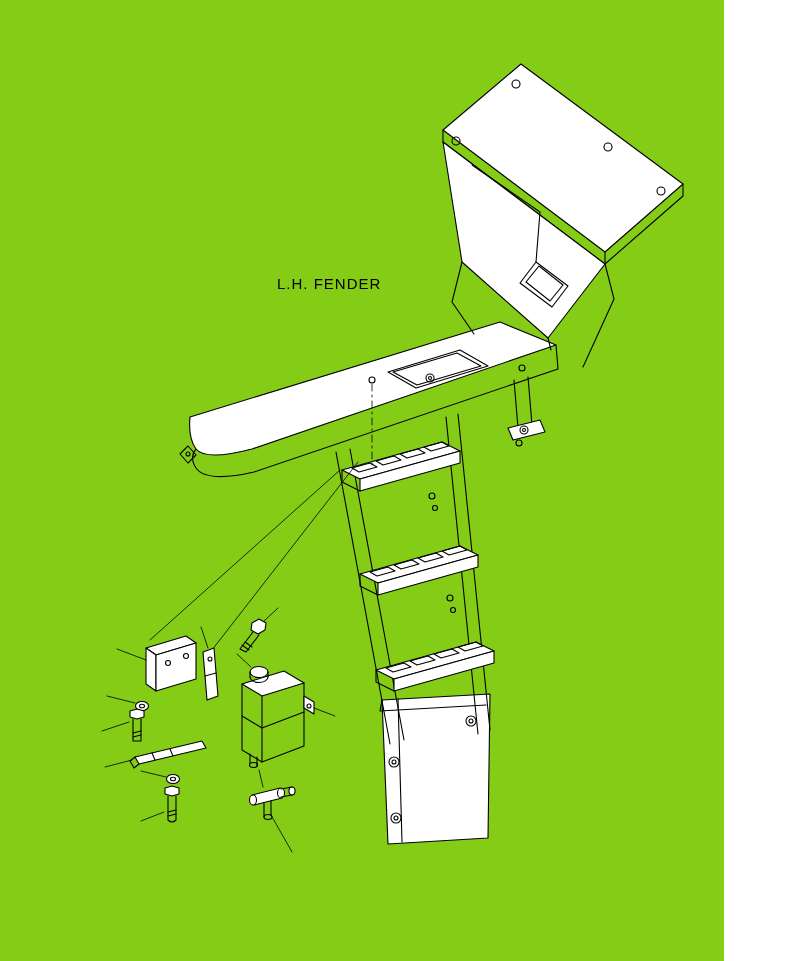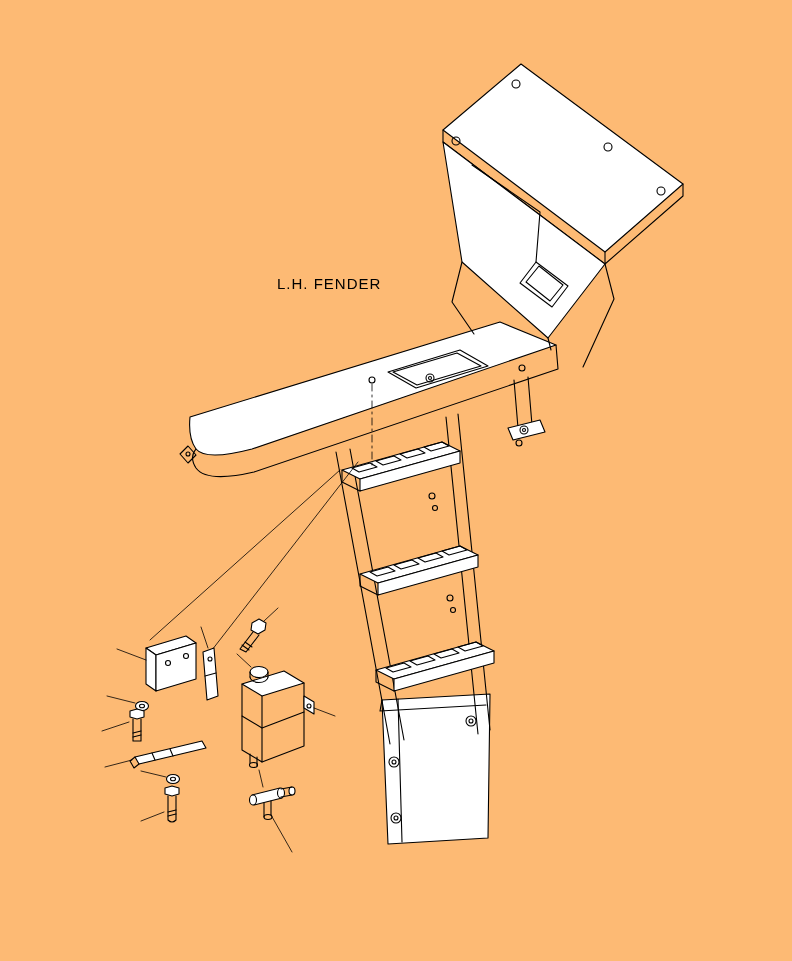--- a/index.html
+++ b/index.html
@@ -1,16 +1,16 @@
 <!DOCTYPE html>
 <html><head>
 <meta charset="utf-8">
 <style>
   html,body{margin:0;padding:0;background:#ffffff;}
-  .stage{position:relative;width:792px;height:961px;background:#fdba74;overflow:hidden;
+  .stage{position:relative;width:724px;height:961px;background:#84cc16;overflow:hidden;
          font-family:"Liberation Sans", sans-serif;}
   svg{position:absolute;left:0;top:0;}
   .ln{fill:none;stroke:#000;stroke-width:1.1;stroke-linecap:round;stroke-linejoin:round;}
   .fw{fill:#fff;stroke:#000;stroke-width:1.1;stroke-linejoin:round;}
   .thin{stroke-width:0.8;}
   .dash{stroke-dasharray:7 4 2 4;}
   .lbl{font:15px "Liberation Sans", sans-serif;letter-spacing:1px;fill:#000;}
 </style>
 </head>
 <body>

